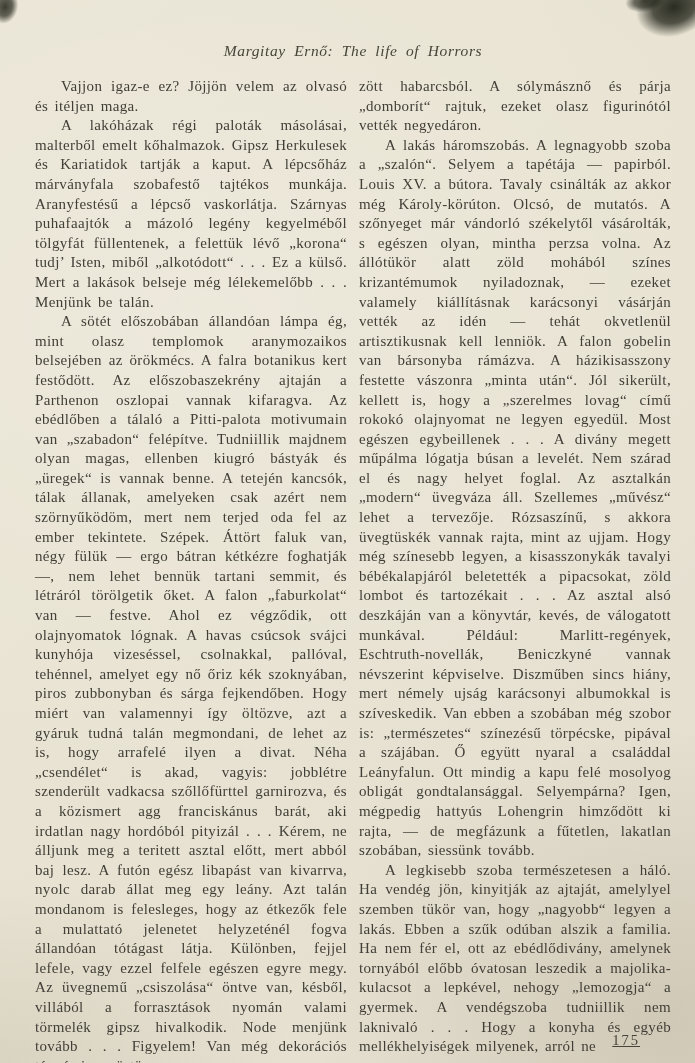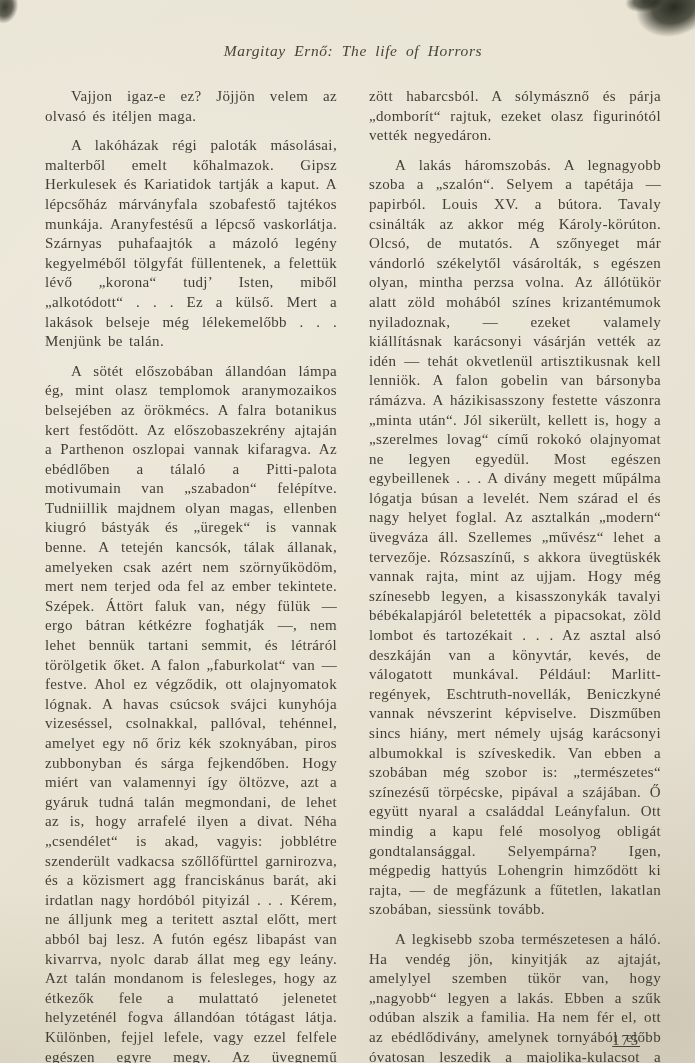--- a/index.html
+++ b/index.html
@@ -65,21 +65,21 @@
   .col {
     width: 312px;
     font-size: 15px;
     line-height: 19.6px;
     text-align: justify;
     letter-spacing: 0.35px;
     word-spacing: 2.2px;
     color: #403e36;
   }
   .col p {
-    margin: 10px;
+    margin: 0;
     text-indent: 26px;
   }
   .col p.continuation {
     text-indent: 0;
     font-family: Liberation Serif, serif;
   }
   .page-number {
     position: absolute;
     bottom: 14px;
     right: 55px;

